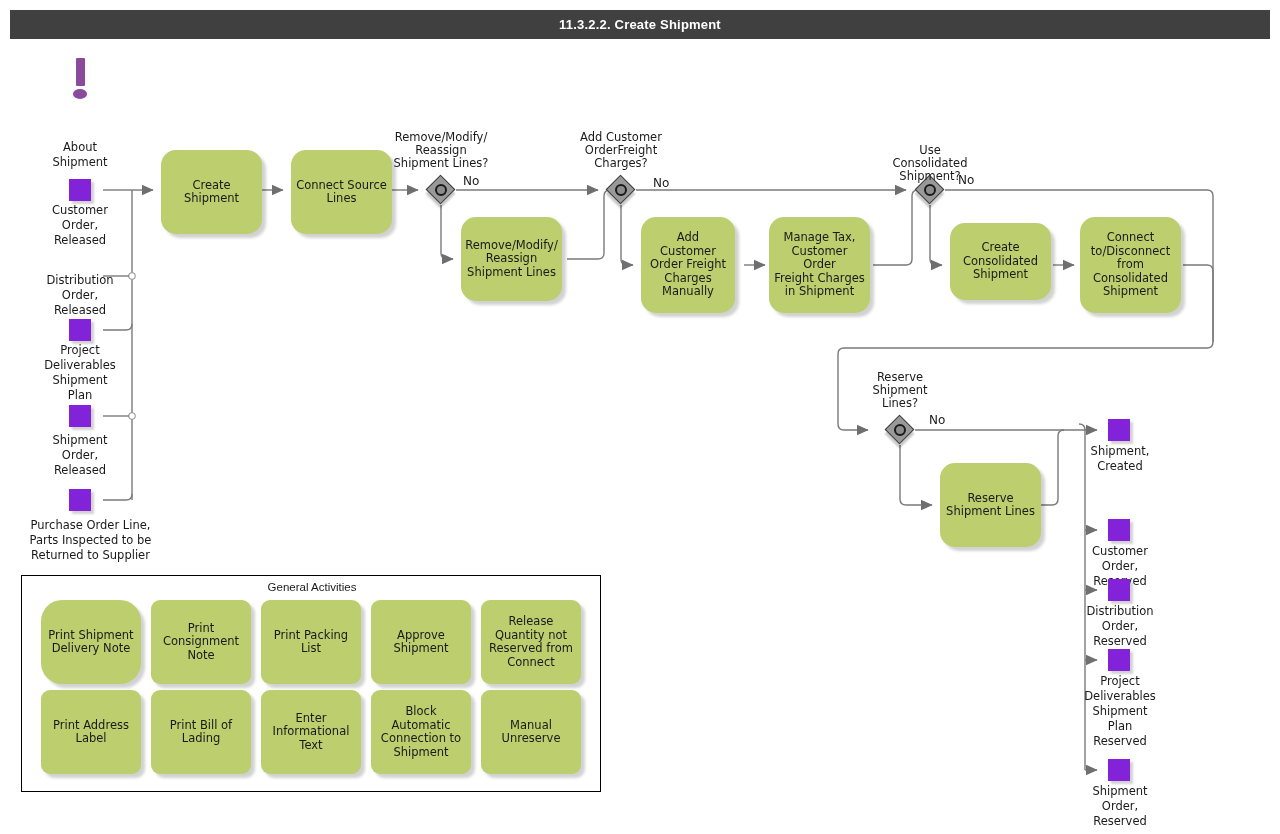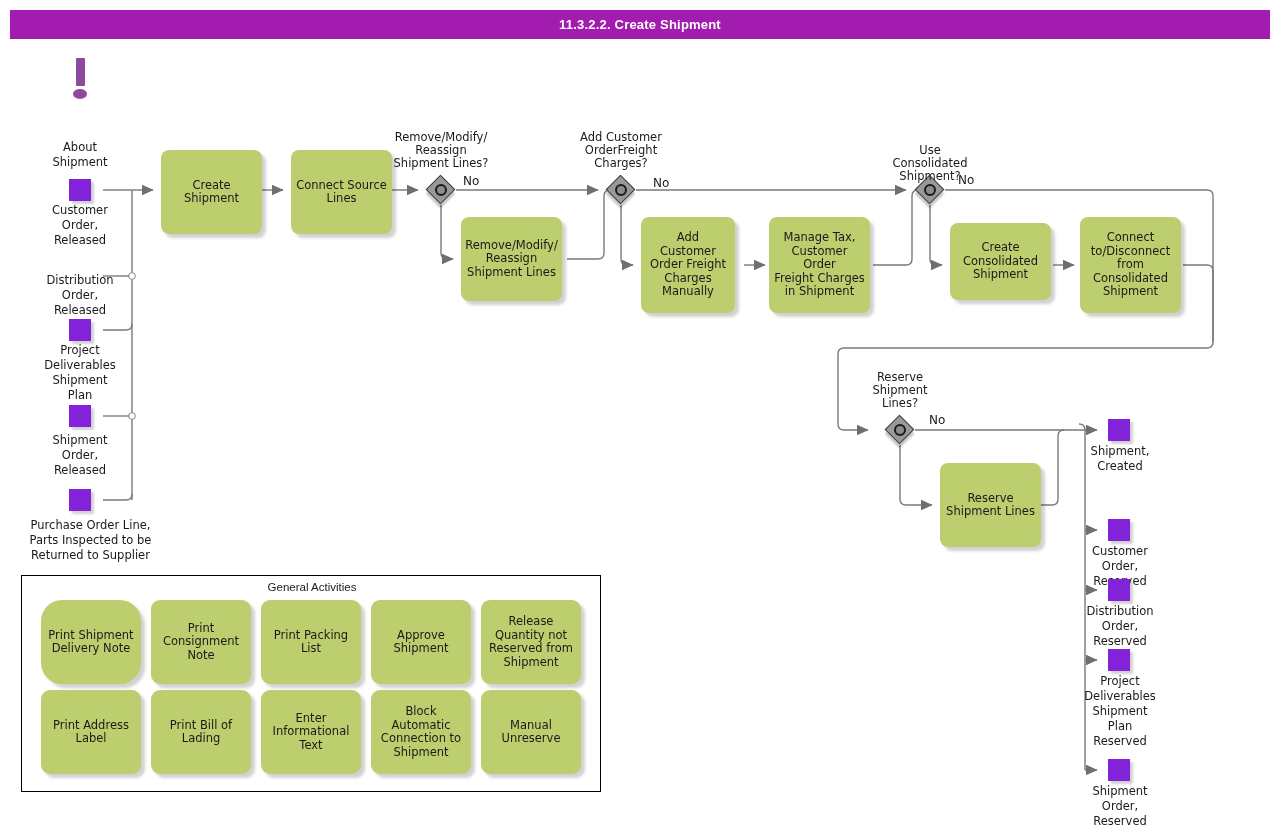--- a/index.html
+++ b/index.html
@@ -14,41 +14,41 @@
     width: 1280px;
     height: 834px;
     background: #ffffff;
     overflow: hidden;
   }
   
   #title-bar {
     position: absolute;
     left: 10px; top: 10px;
     width: 1260px; height: 29px;
-    background: #a21caf;
+    background: #404040;
     display: flex; align-items: center; justify-content: center;
   }
   #title-bar .title-text {
     color: #ffffff;
     font-family: "Liberation Sans", sans-serif;
     font-size: 13px;
     font-weight: bold;
     letter-spacing: 0.2px;
   }
   
   #wires {
     position: absolute; left: 0; top: 0;
     width: 1280px; height: 834px;
     pointer-events: none;
   }
   
   .activity {
     position: absolute;
     background: #bcce6e;
-    border-radius: 8px;
+    border-radius: 15px;
     box-shadow: 4px 4px 3px rgba(0,0,0,0.18);
     display: flex; align-items: center; justify-content: center;
     text-align: center;
     color: #1a1a1a;
     font-family: "DejaVu Sans", sans-serif;
     font-size: 11.5px;
     line-height: 13.5px;
     padding: 3px 5px;
     white-space: pre-line;
   }
@@ -373,21 +373,21 @@
     <div class="ga-box" style="left:129px; top:24px;">Print
 Consignment
 Note</div>
     <div class="ga-box" style="left:239px; top:24px;">Print Packing
 List</div>
     <div class="ga-box" style="left:349px; top:24px;">Approve
 Shipment</div>
     <div class="ga-box" style="left:459px; top:24px;">Release
 Quantity not
 Reserved from
-Shipment</div>
+Connect</div>
 
     <div class="ga-box" style="left:19px;  top:114px;">Print Address
 Label</div>
     <div class="ga-box" style="left:129px; top:114px;">Print Bill of
 Lading</div>
     <div class="ga-box" style="left:239px; top:114px;">Enter
 Informational
 Text</div>
     <div class="ga-box" style="left:349px; top:114px;">Block Automatic
 Connection to

